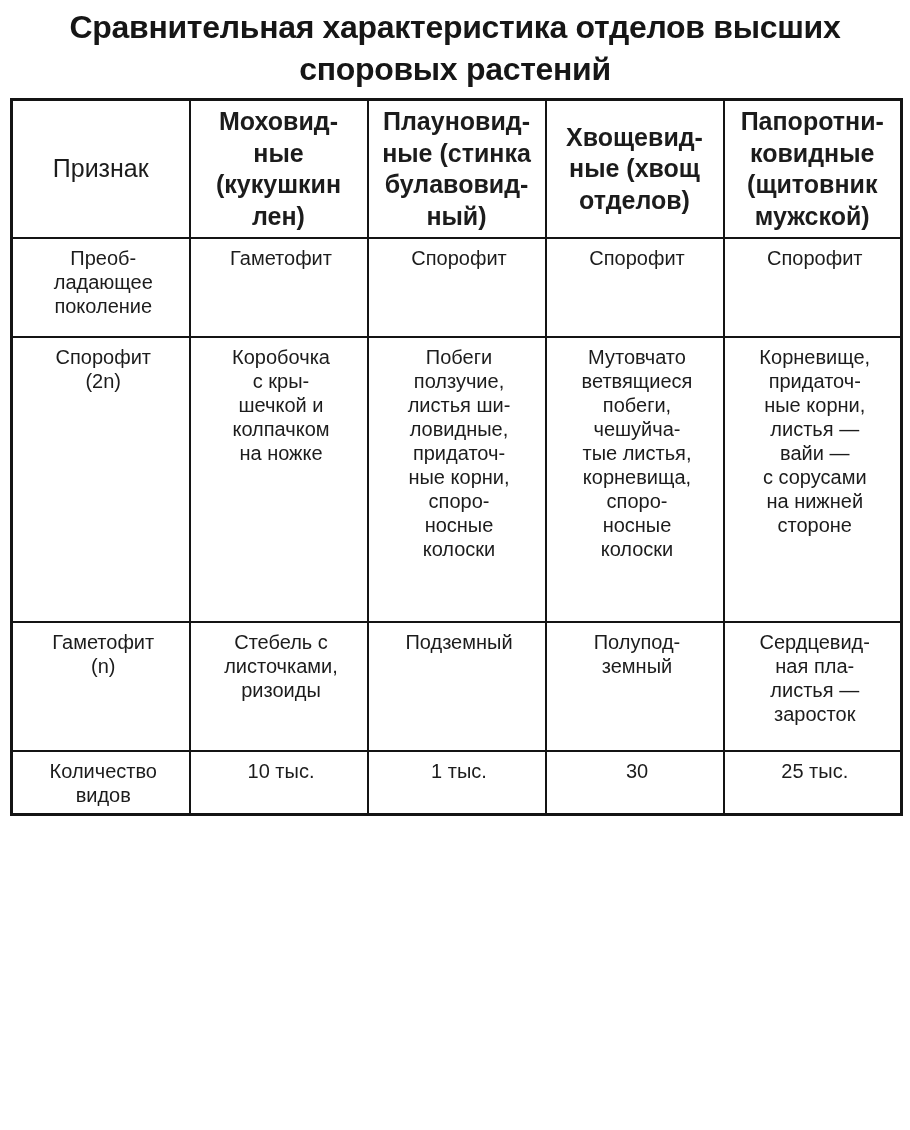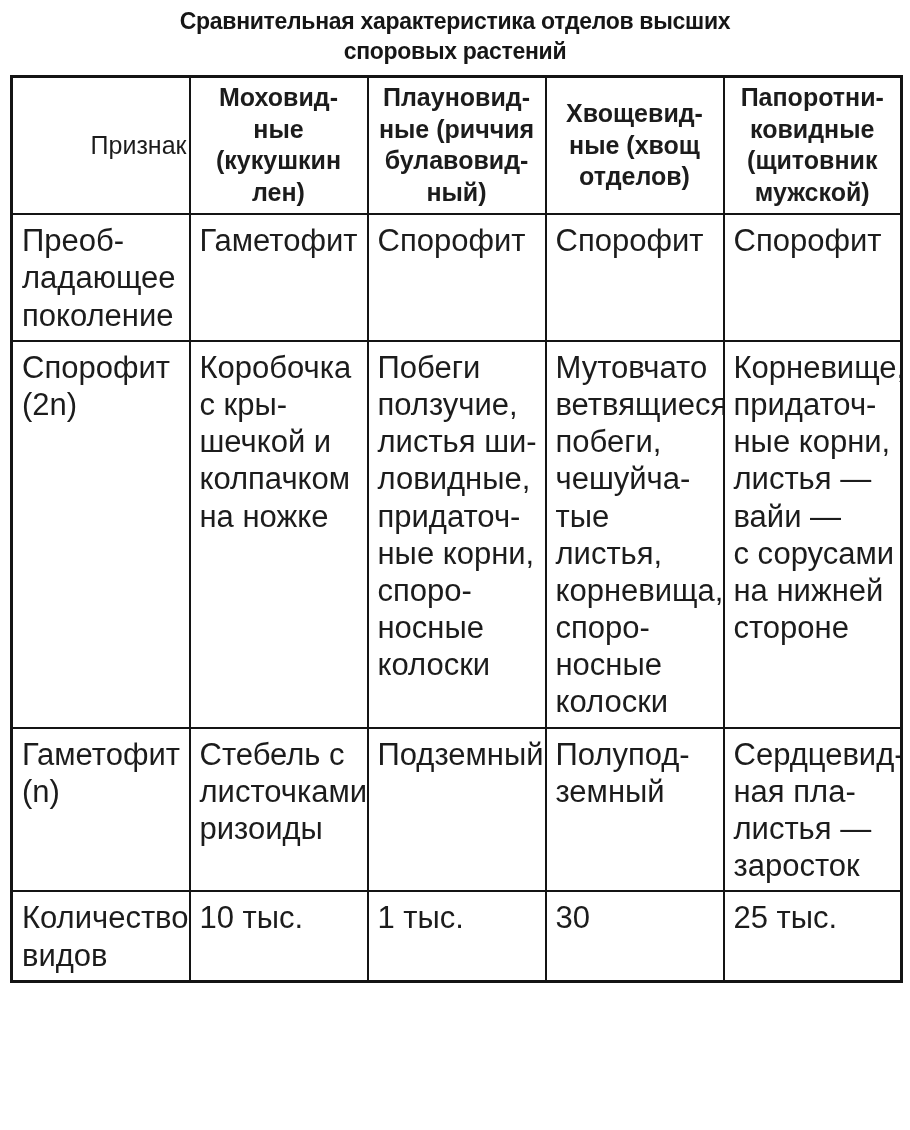--- a/index.html
+++ b/index.html
@@ -8,21 +8,21 @@
     width: 910px;
     height: 1130px;
     background: #ffffff;
     font-family: "Liberation Sans", "DejaVu Sans", sans-serif;
     color: #1c1c1c;
   }
   .title {
     white-space: pre-line;
     text-align: center;
     font-weight: bold;
-    font-size: 23px;
+    font-size: 32px;
     line-height: 1.32;
     margin: 6px 20px 8px 20px;
     letter-spacing: -0.3px;
     color: #161616;
   }
   table.cmp {
     border-collapse: collapse;
     table-layout: fixed;
     width: 890px;
     margin-left: 10px;
@@ -36,25 +36,25 @@
   }
   .cmp th {
     font-size: 25px;
     font-weight: bold;
     text-align: center;
     vertical-align: middle;
     line-height: 1.26;
     padding: 4px 2px;
     height: 138px;
   }
-  .cmp th.feature-h { font-weight: normal; text-align: right; }
+  .cmp th.feature-h { font-weight: normal; }
   .cmp td {
-    font-size: 31px;
+    font-size: 20px;
     font-weight: normal;
-    text-align: left;
+    text-align: center;
     vertical-align: top;
     line-height: 1.2;
     padding: 7px 4px 6px 9px;
   }
   tr.r1 { height: 99px; }
   tr.r2 { height: 285px; }
   tr.r3 { height: 129px; }
   tr.r4 { height: 56px; }
   tr.r5 { height: 285px; }
 </style>
@@ -74,21 +74,21 @@
         <col>
     </colgroup>
     <thead>
       <tr>
         <th class="feature-h">Признак</th>
         <th>Моховид-
 ные
 (кукушкин
 лен)</th>
         <th>Плауновид-
-ные (риччия
+ные (стинка
 булавовид-
 ный)</th>
         <th>Хвощевид-
 ные (хвощ
 отделов)</th>
         <th>Папоротни-
 ковидные
 (щитовник
 мужской)</th>
       </tr>

